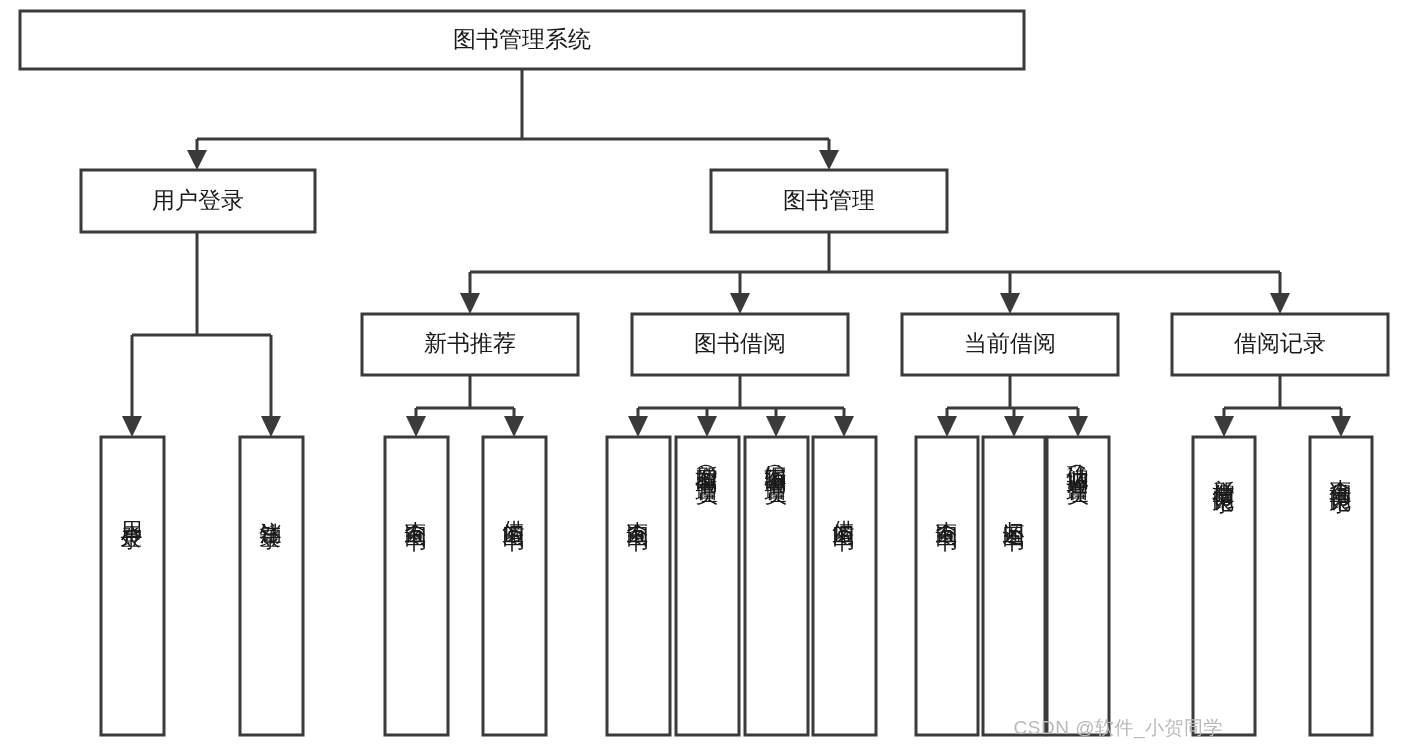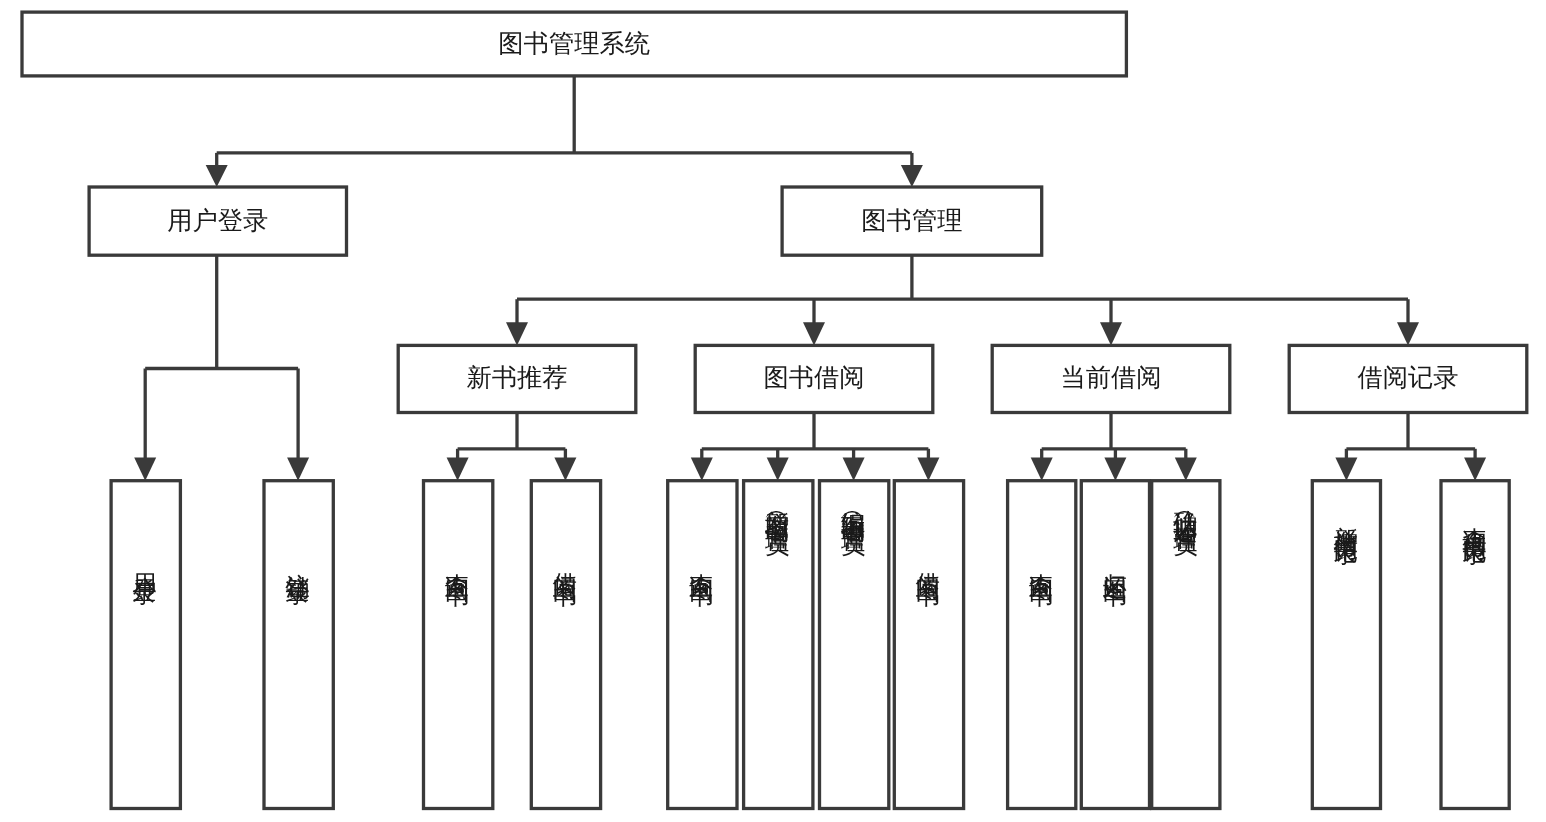--- a/index.html
+++ b/index.html
@@ -231,13 +231,14 @@
       <rect class="leaf-box" x="1193" y="437" width="62" height="298"></rect>
       <text class="leaf-label" x="1224" y="461">新增借阅记录</text>
     </g>
     <g>
       <rect class="leaf-box" x="1310" y="437" width="62" height="298"></rect>
       <text class="leaf-label" x="1341" y="461">查询借阅记录</text>
     </g>
 
   </svg>
 
+  <div class="watermark">CSDN @软件_小贺同学</div>
 </div>
 
 </body></html>

